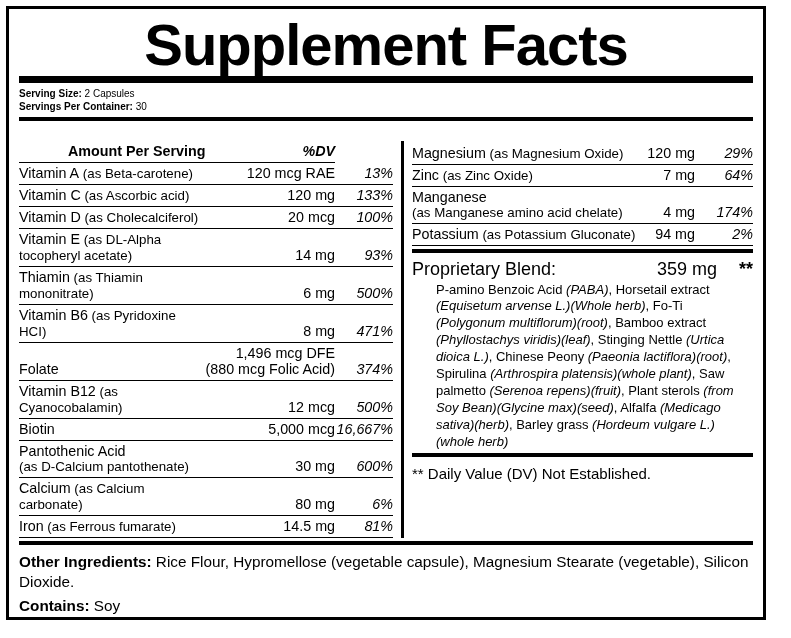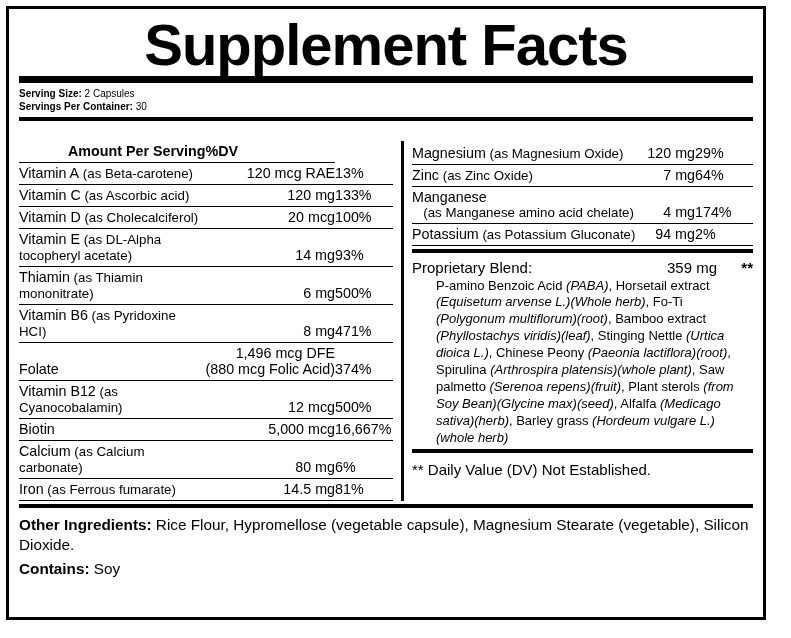--- a/index.html
+++ b/index.html
@@ -81,35 +81,36 @@
   td.name {
     text-align: left;
     padding-right: 4px;
   }
   td.amt {
     text-align: right;
     white-space: nowrap;
     padding-right: 6px;
   }
   td.dv {
+    text-align: right;
     white-space: nowrap;
     width: 58px;
+    font-style: italic;
   }
   .hdr td {
     font-weight: bold;
     padding-bottom: 3px;
   }
   .hdr .name { text-align: right; }
   .sub {
     font-size: 13.3px;
-    text-align: center;
   }
   .ital { font-style: italic; }
   .blend-head {
-    font-size: 15px;
+    font-size: 18px;
     display: flex;
     justify-content: flex-start;
     padding: 3px 0 2px 0;
   }
   .blend-head .bname { }
   .blend-head .bamt { margin-left: auto; padding-right: 6px; }
   .blend-head .bdv { width: 30px; text-align: right; font-weight: bold; }
   .blend-body {
     font-size: 13px;
     line-height: 1.30;
@@ -194,20 +195,25 @@
               <td class="name"><span>Vitamin B12</span><span class="sub"> (as Cyanocobalamin)</span></td>
               <td class="amt">12 mcg</td>
               <td class="dv">500%</td>
             </tr>
             <tr class="rowline">
               <td class="name"><span>Biotin</span></td>
               <td class="amt">5,000 mcg</td>
               <td class="dv">16,667%</td>
             </tr>
             <tr class="rowline">
+              <td class="name"><span>Pantothenic Acid</span><div class="sub">(as  D-Calcium pantothenate)</div></td>
+              <td class="amt">30 mg</td>
+              <td class="dv">600%</td>
+            </tr>
+            <tr class="rowline">
               <td class="name"><span>Calcium</span><span class="sub"> (as Calcium carbonate)</span></td>
               <td class="amt">80 mg</td>
               <td class="dv">6%</td>
             </tr>
             <tr class="rowline">
               <td class="name"><span>Iron</span><span class="sub"> (as Ferrous fumarate)</span></td>
               <td class="amt">14.5 mg</td>
               <td class="dv">81%</td>
             </tr>
           </tbody>

